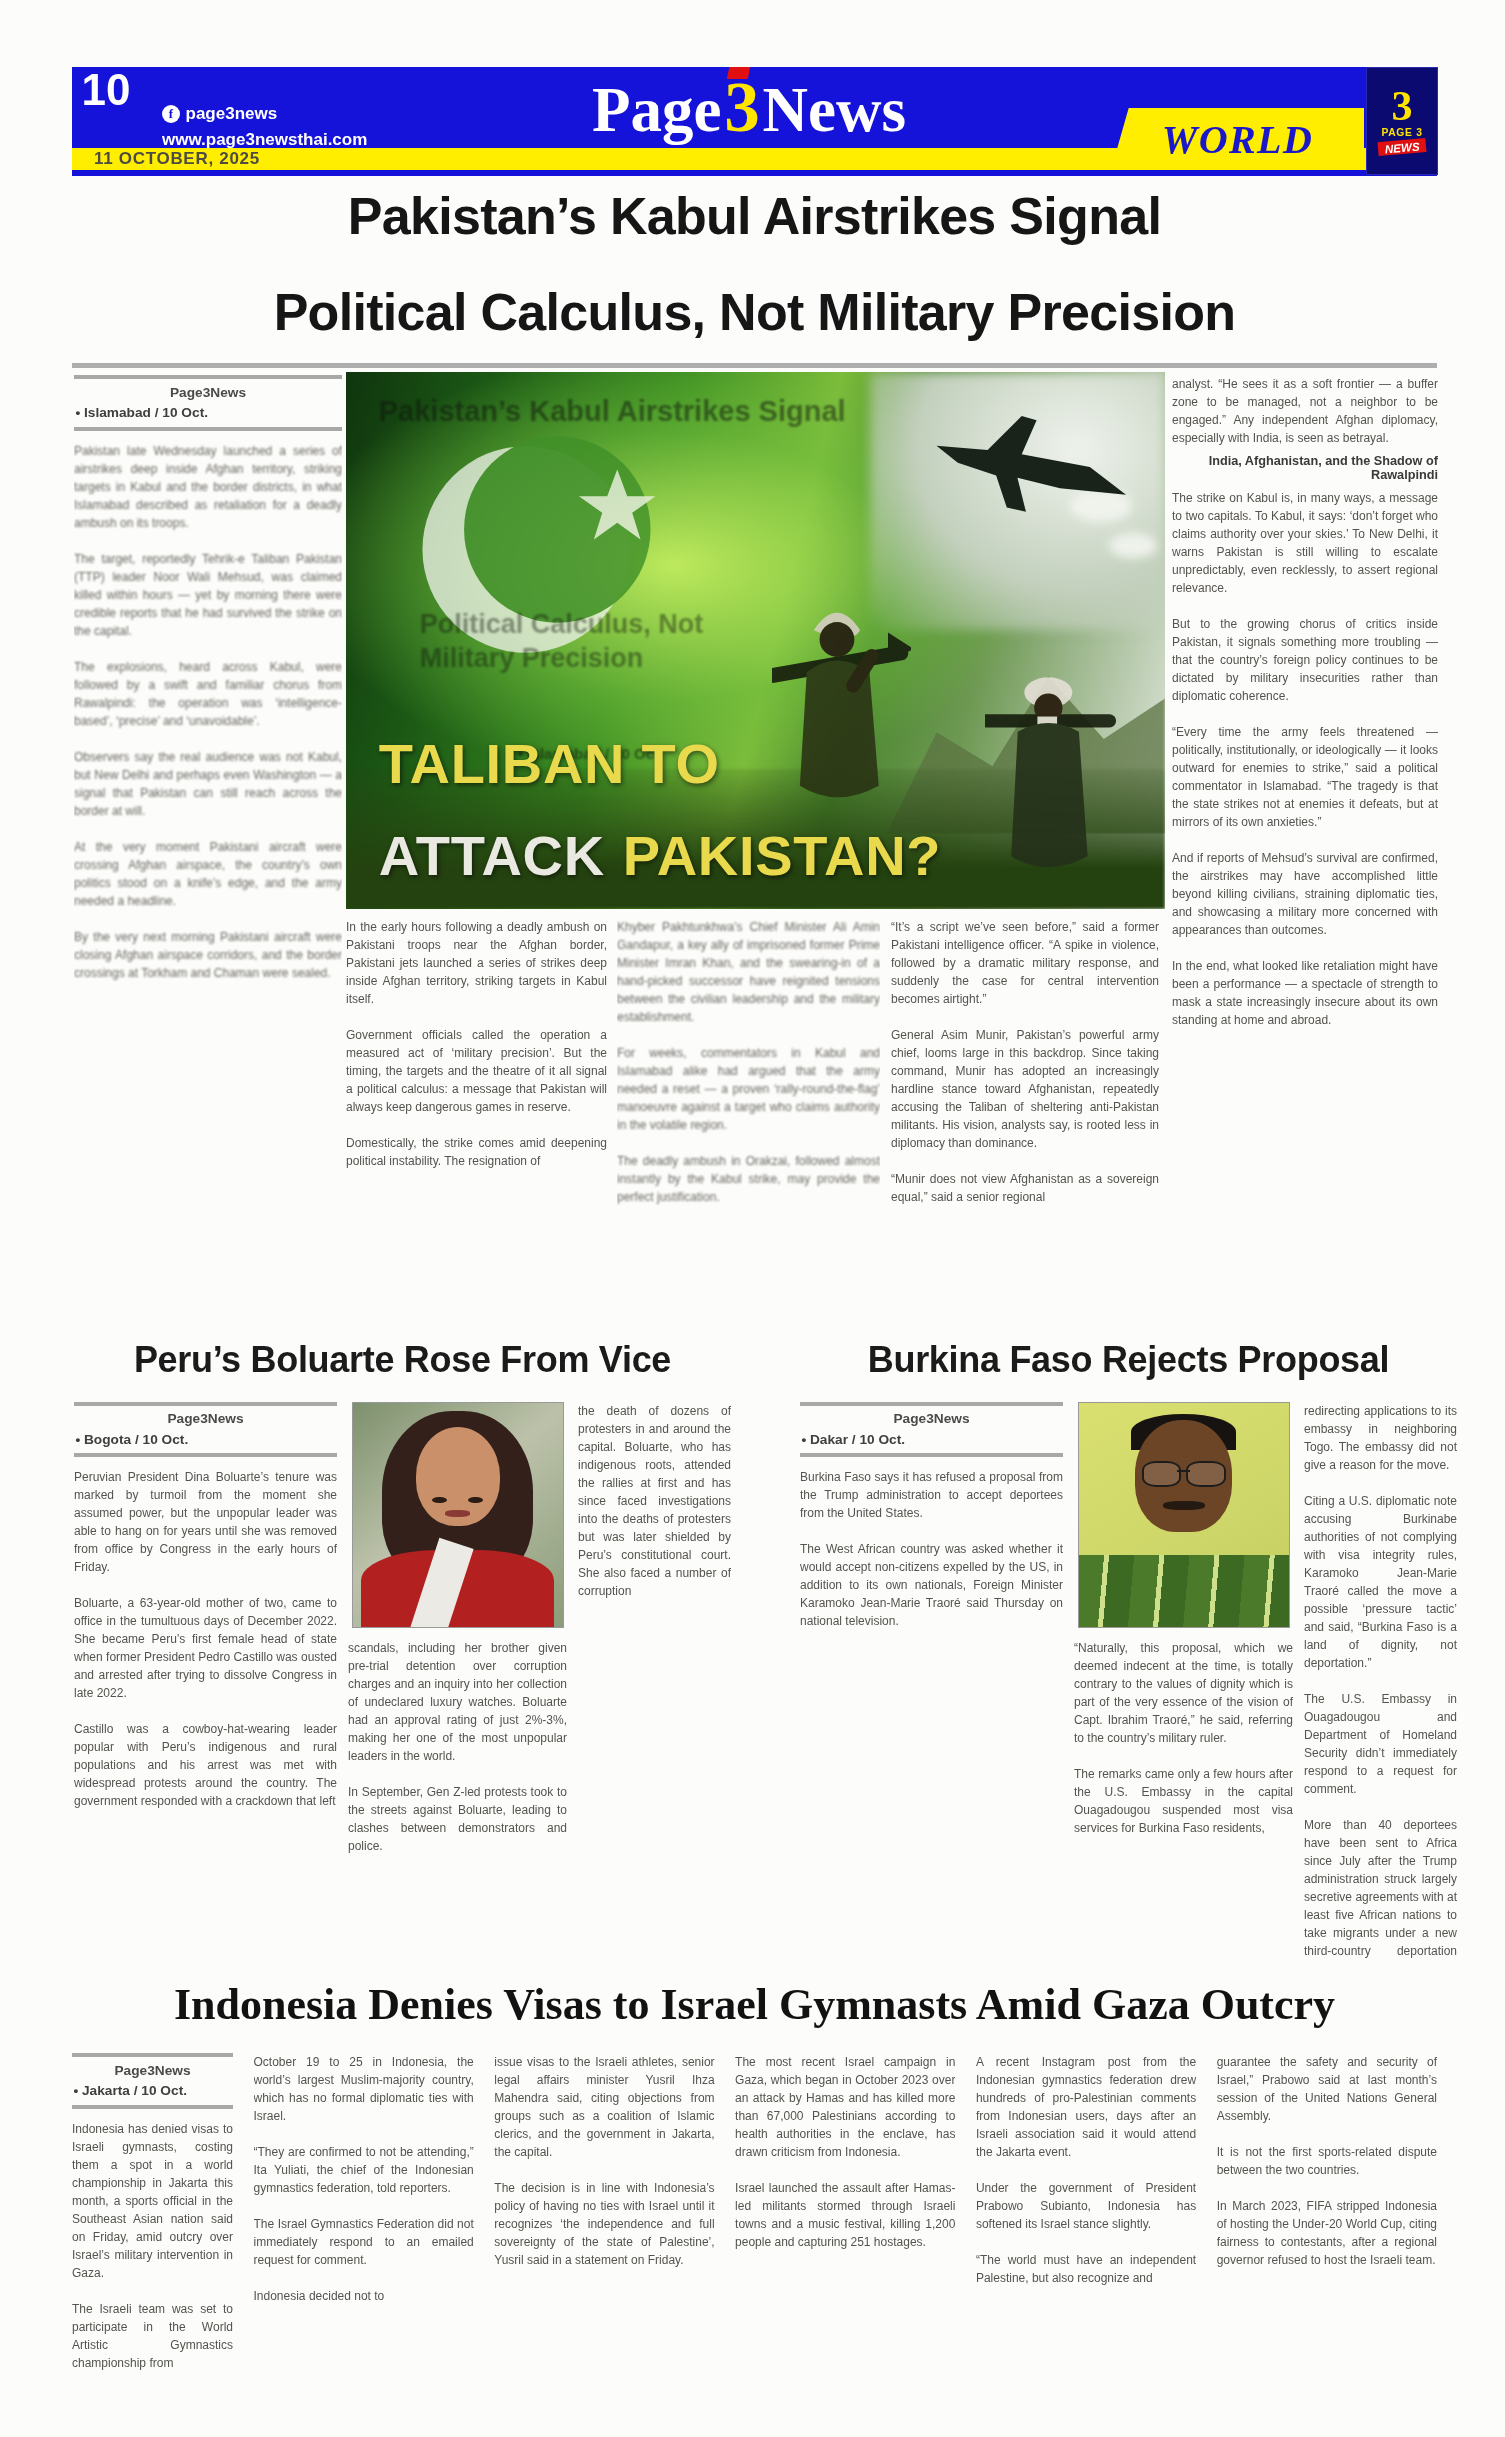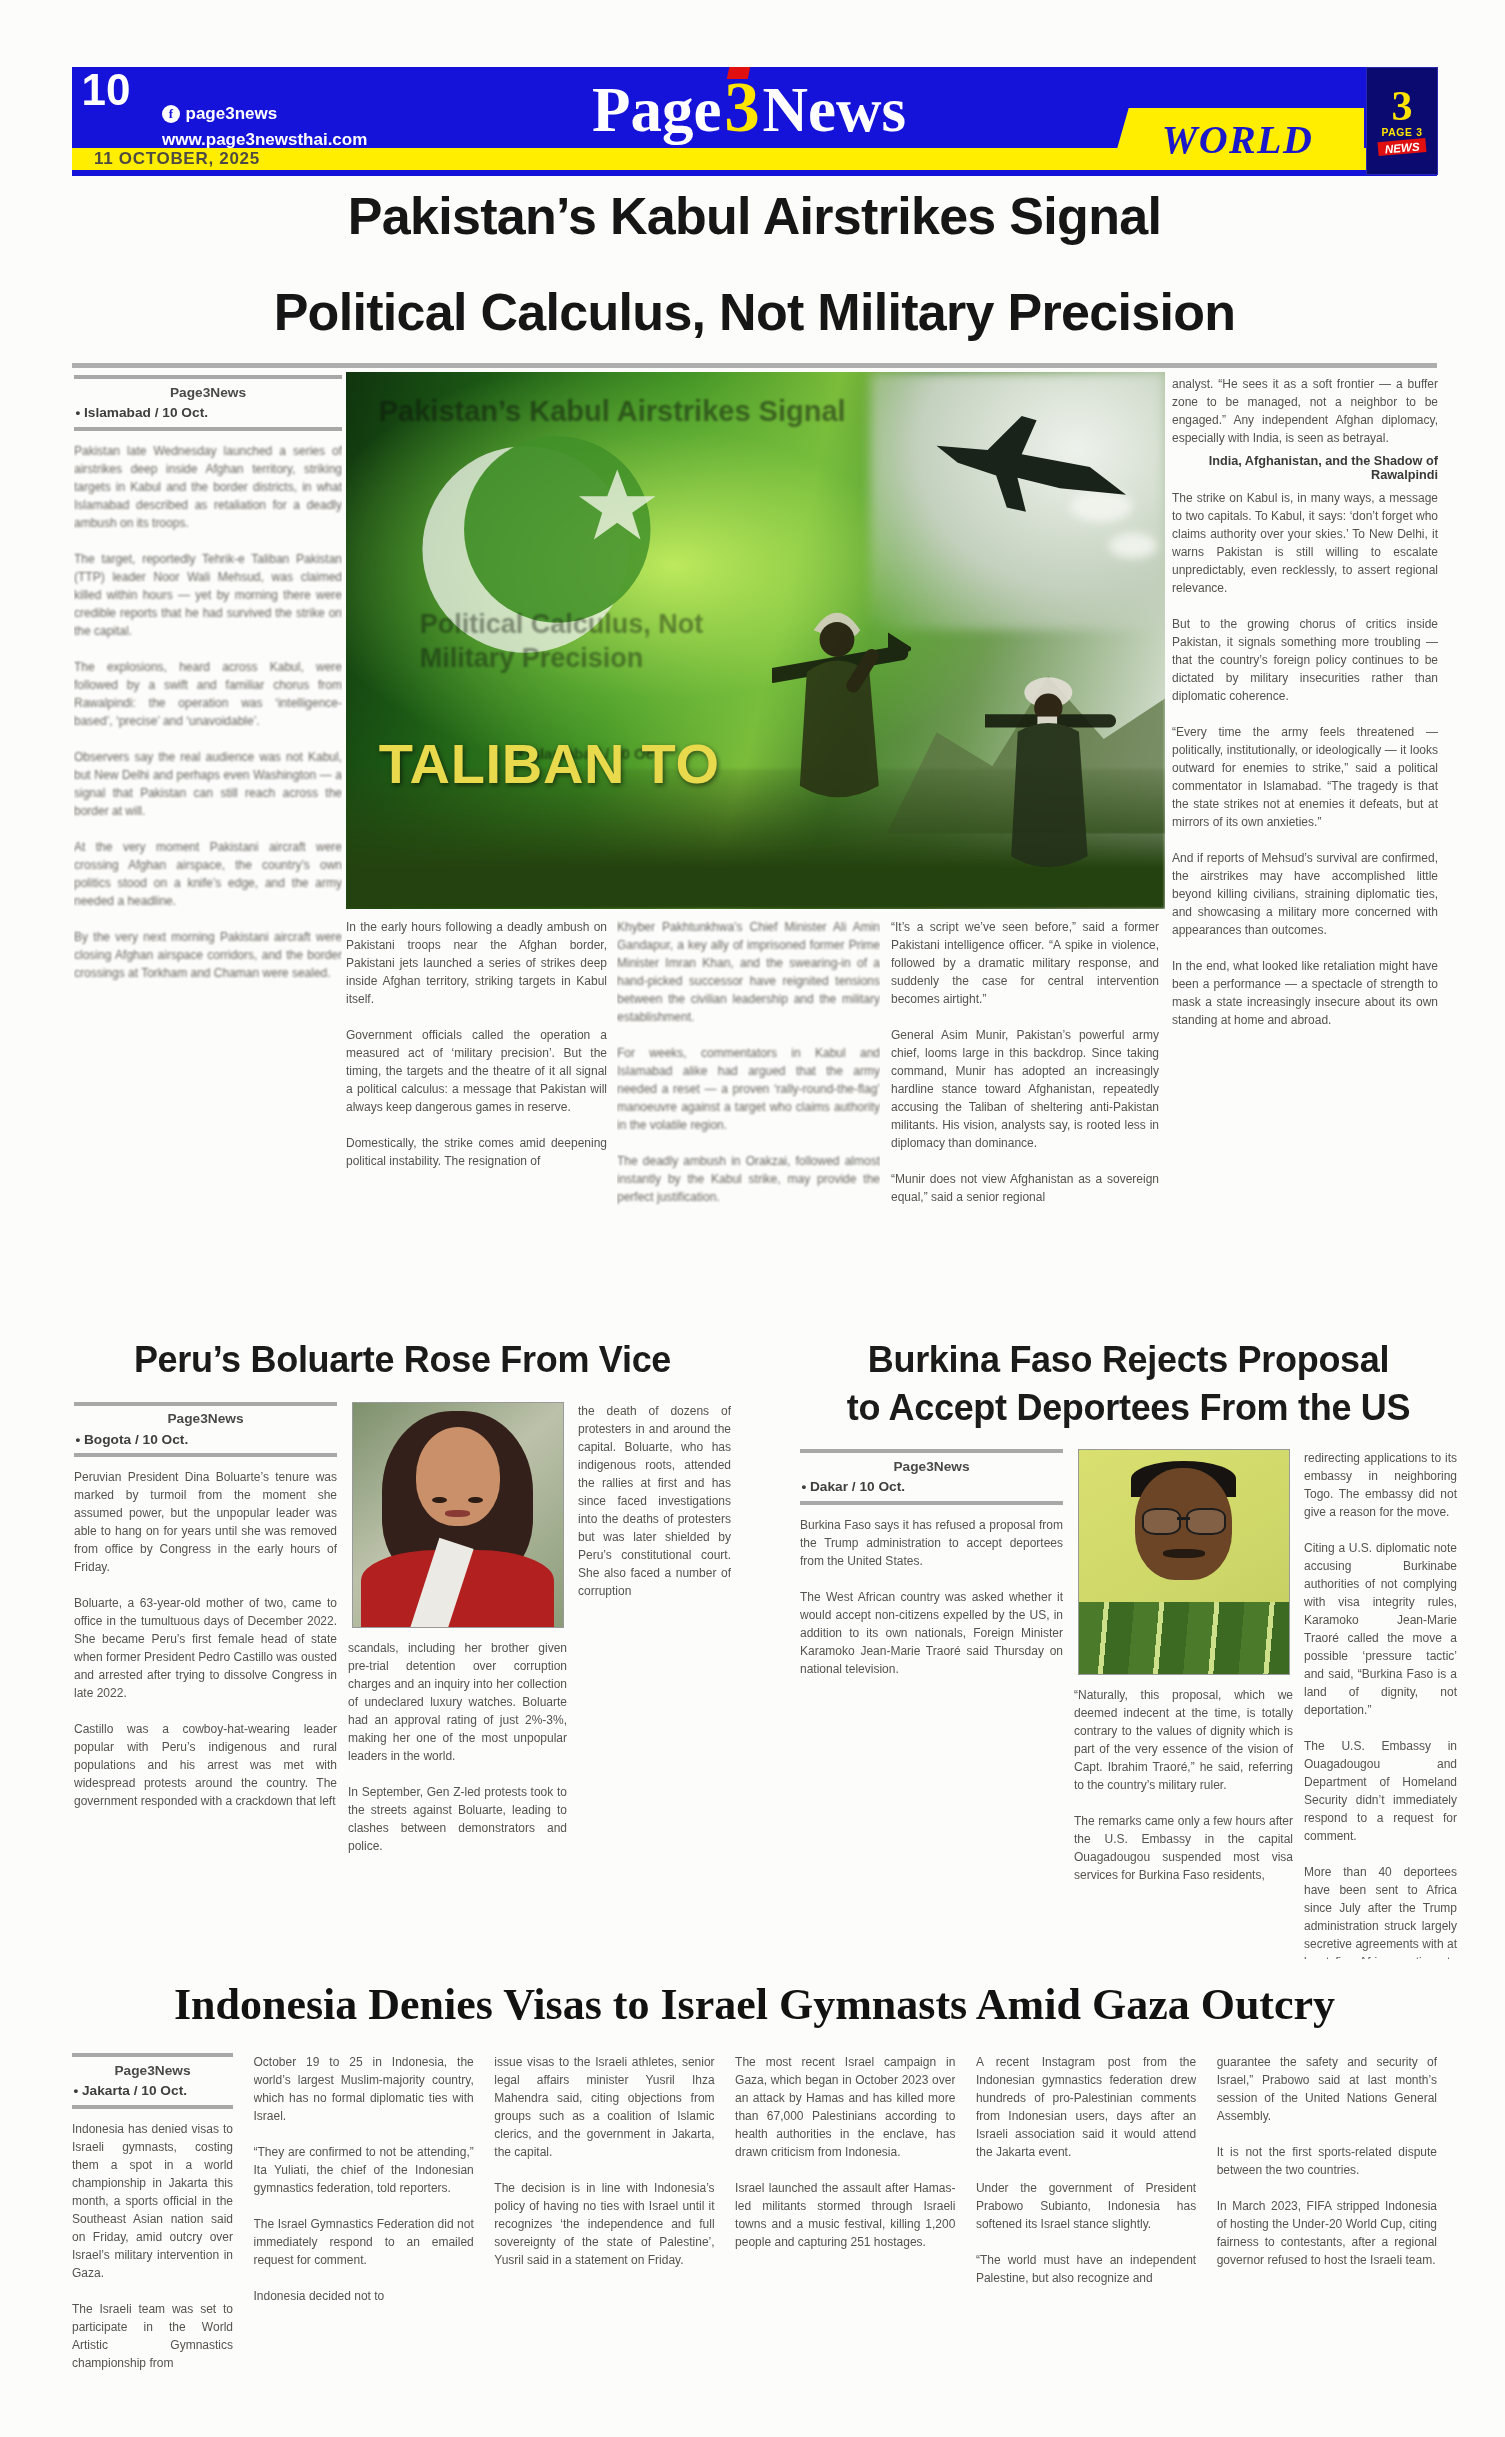--- a/index.html
+++ b/index.html
@@ -186,20 +186,21 @@
         <ellipse cx="58" cy="30" rx="22" ry="14" fill="#e4e0d6"></ellipse>
         <circle cx="58" cy="44" r="13" fill="#2a1d10"></circle>
         <rect x="48" y="52" width="18" height="80" fill="#e4e0d6"></rect>
         <path d="M30 66 Q58 50 86 66 L94 180 Q58 200 24 180 Z" fill="#24301a"></path>
       </svg>
     </div>
     <div class="ghost ghost-a">Pakistan’s Kabul Airstrikes Signal</div>
     <div class="ghost ghost-b">Political Calculus, Not Military Precision</div>
     <div class="ghost ghost-byline">• Islamabad / 10 Oct.</div>
     <div class="cap1">TALIBAN TO</div>
+    <div class="cap2"><span class="w">ATTACK</span><span class="y">PAKISTAN?</span></div>
   </div>
 
   <div class="col" style="left:346px;top:918px;width:261px;height:402px;">
     <div class="copy">In the early hours following a deadly ambush on Pakistani troops near the Afghan border, Pakistani jets launched a series of strikes deep inside Afghan territory, striking targets in Kabul itself.
 
 Government officials called the operation a measured act of ‘military precision’. But the timing, the targets and the theatre of it all signal a political calculus: a message that Pakistan will always keep dangerous games in reserve.
 
 Domestically, the strike comes amid deepening political instability. The resignation of</div>
   </div>
   <div class="col" style="left:617px;top:918px;width:263px;height:402px;">
@@ -260,21 +261,21 @@
 In September, Gen Z-led protests took to the streets against Boluarte, leading to clashes between demonstrators and police.</div>
       </div>
       <div style="flex:1;overflow:hidden;">
         <div class="copy">the death of dozens of protesters in and around the capital. Boluarte, who has indigenous roots, attended the rallies at first and has since faced investigations into the deaths of protesters but was later shielded by Peru’s constitutional court. She also faced a number of corruption</div>
       </div>
     </div>
   </section>
 
   <section class="sec" style="left:800px;top:1336px;width:657px;height:623px;">
     <h2 class="h2"><span>Burkina Faso Rejects Proposal</span><br>
-    <span>to Accept Deportees From the US</span></h2>
+    </h2>
     <div class="cols3">
       <div style="flex:0 0 263px;overflow:hidden;">
         <div class="byline-box">
           <div class="byline-agency">Page3News</div>
           <div class="byline-dateline">• Dakar / 10 Oct.</div>
         </div>
         <div class="copy">Burkina Faso says it has refused a proposal from the Trump administration to accept deportees from the United States.
 
 The West African country was asked whether it would accept non-citizens expelled by the US, in addition to its own nationals, Foreign Minister Karamoko Jean-Marie Traoré said Thursday on national television.</div>
       </div>

